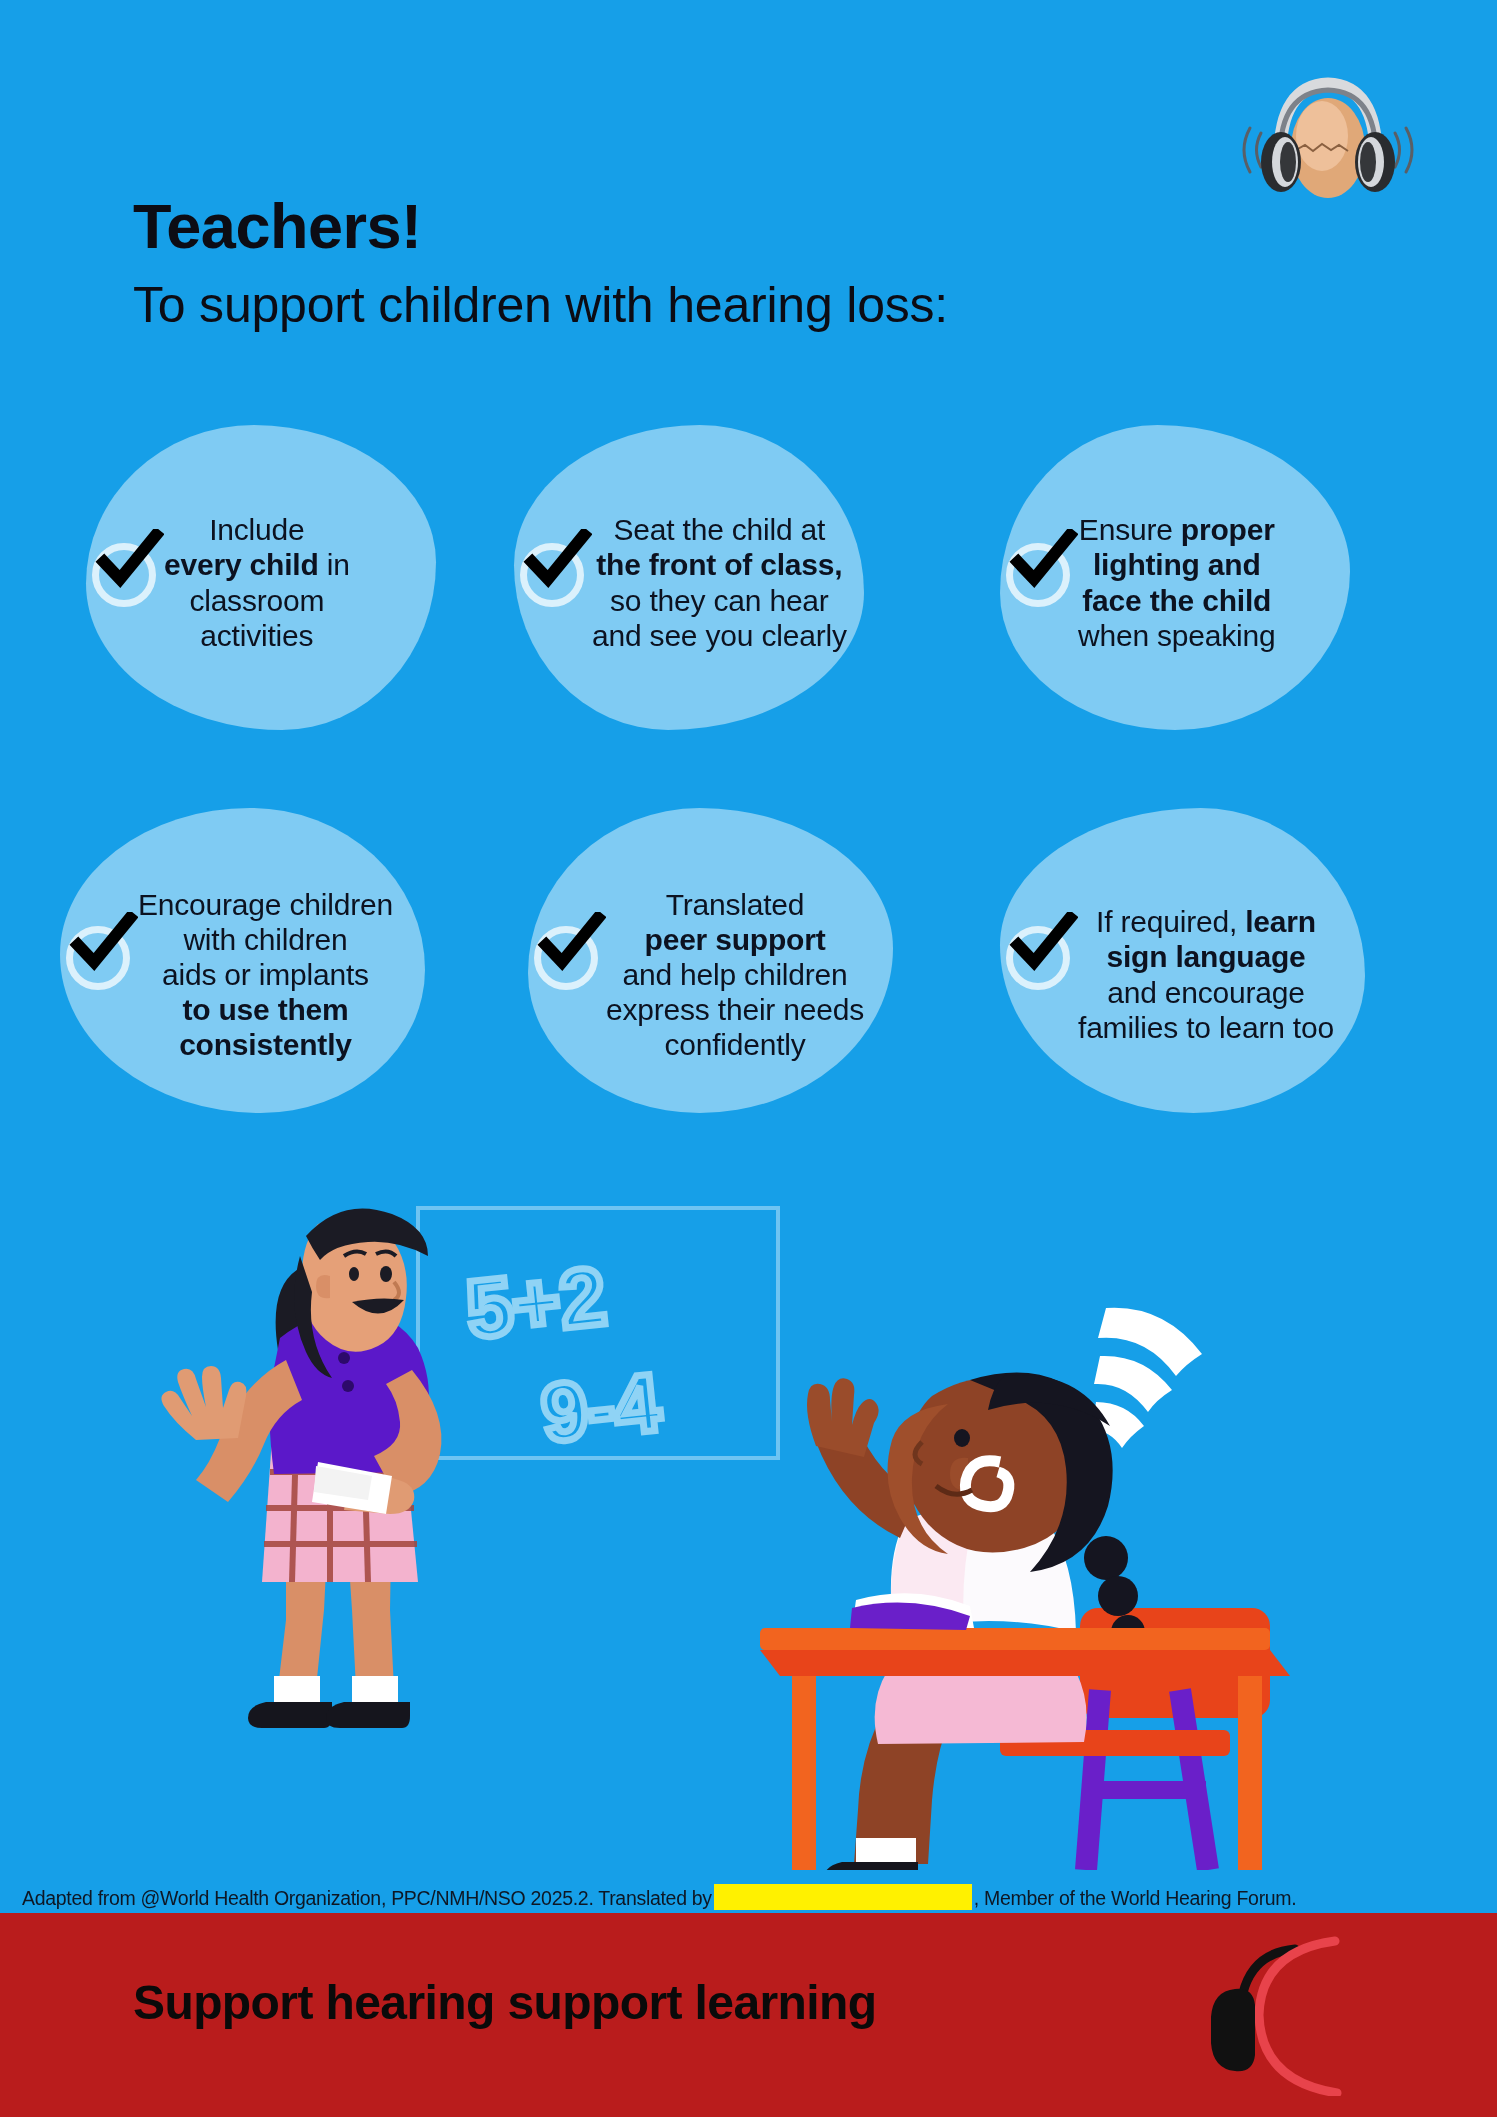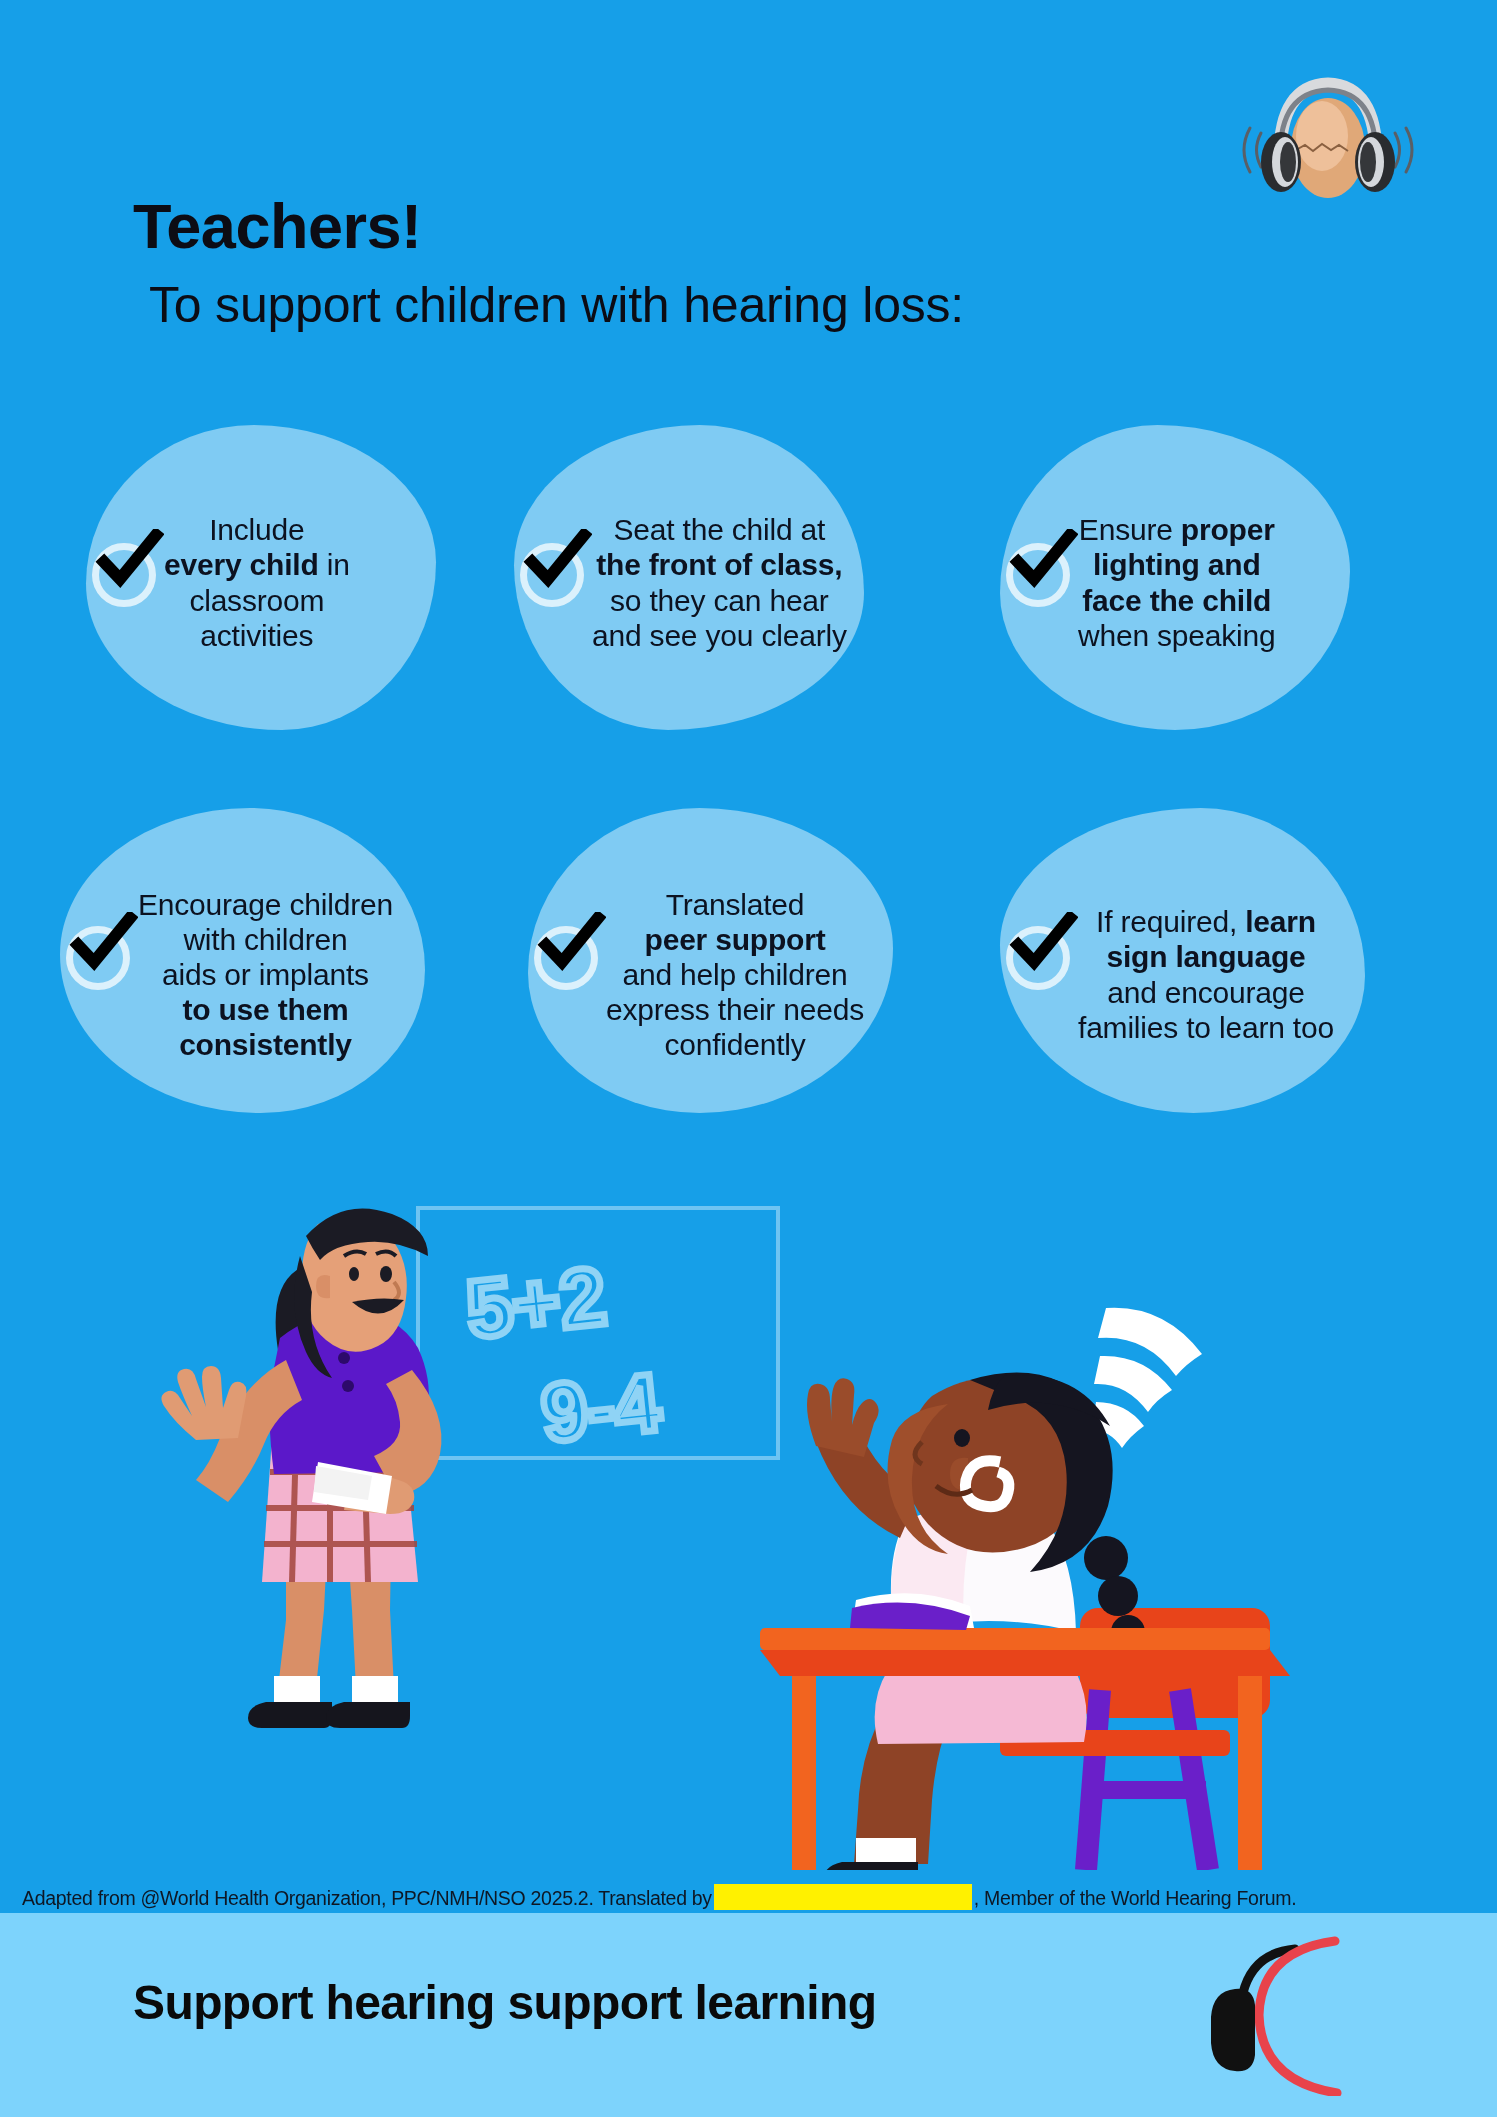--- a/index.html
+++ b/index.html
@@ -19,21 +19,21 @@
   }
 
   
   .headline-block{position:absolute;left:133px;top:195px;width:1200px;}
   .headline{
     font-size:63px;font-weight:bold;color:#0c0c14;
     letter-spacing:-0.5px;line-height:1.0;margin:0;
   }
   .subhead{
     font-size:50px;font-weight:normal;color:#0c0c14;
-    letter-spacing:-0.2px;line-height:1.0;margin:22px 0 0 16px;
+    letter-spacing:-0.2px;line-height:1.0;margin:22px 0 0 0;
   }
 
   
   .egg-icon{position:absolute;left:1228px;top:70px;width:200px;height:140px;}
 
   
   .bubbles{position:absolute;left:0;top:425px;width:1497px;height:700px;}
   .bubble{
     position:absolute;
     background:#7FCBF3;
@@ -81,21 +81,21 @@
     letter-spacing:-0.3px;padding-left:22px;box-sizing:border-box;
   }
   .credit .blank{
     display:inline-block;width:258px;height:26px;
     background:#FFF100;margin:0 2px;vertical-align:-5px;
   }
 
   
   .footer{
     position:absolute;left:0;top:1913px;width:1497px;height:204px;
-    background:#7dd3fc;
+    background:#b91c1c;
   }
   .footer-tag{
     position:absolute;left:133px;top:62px;
     font-size:48px;font-weight:bold;color:#0a0a0a;
     letter-spacing:-0.6px;
   }
   .whf-logo{position:absolute;left:1195px;top:18px;width:260px;height:165px;}
 </style>
 </head>
 <body>

